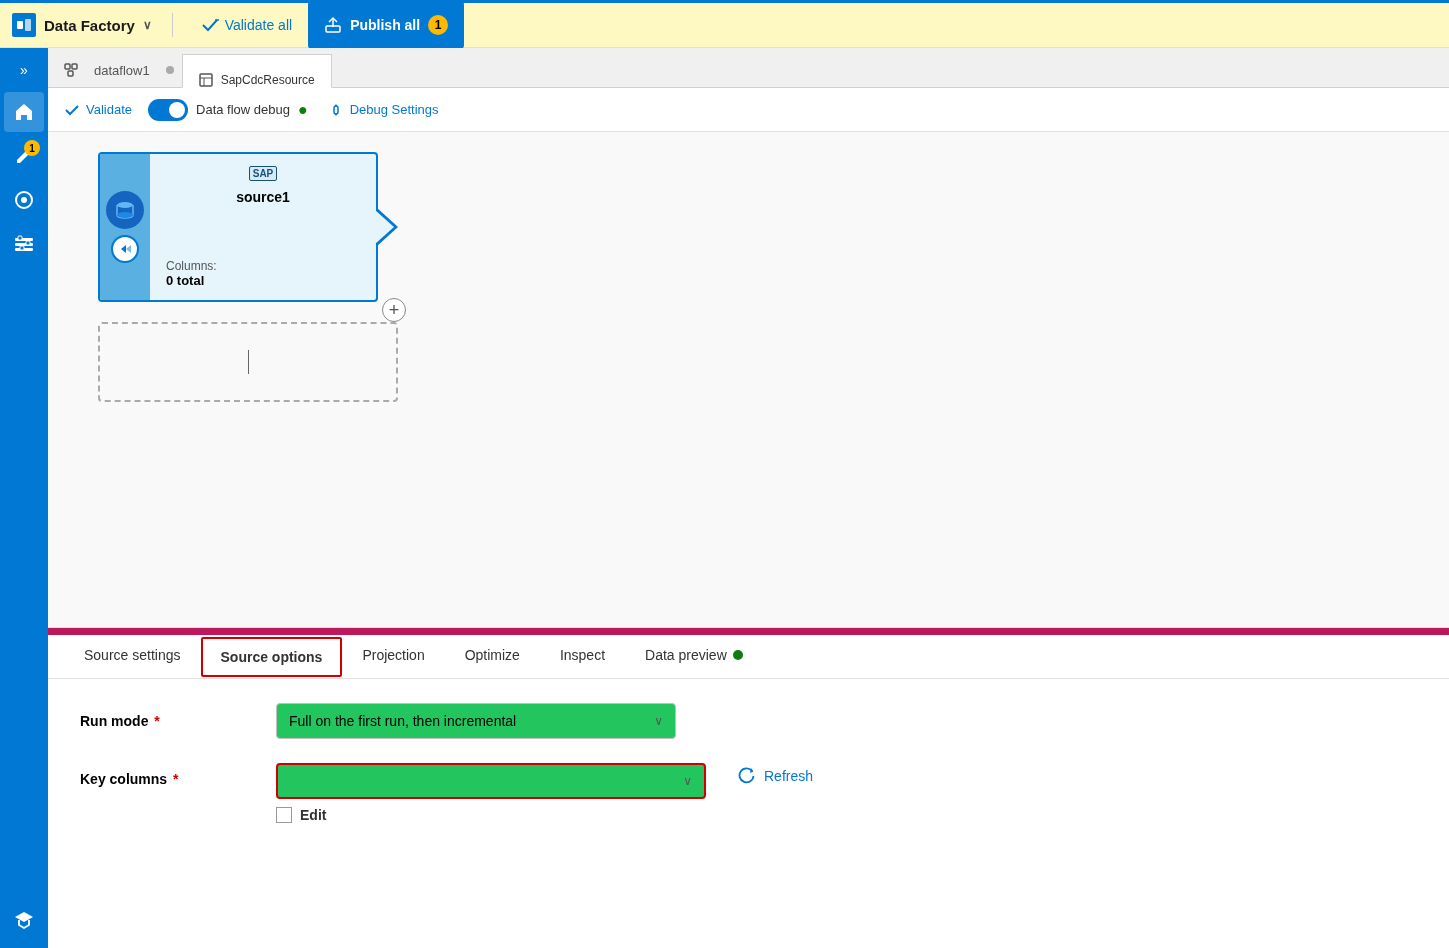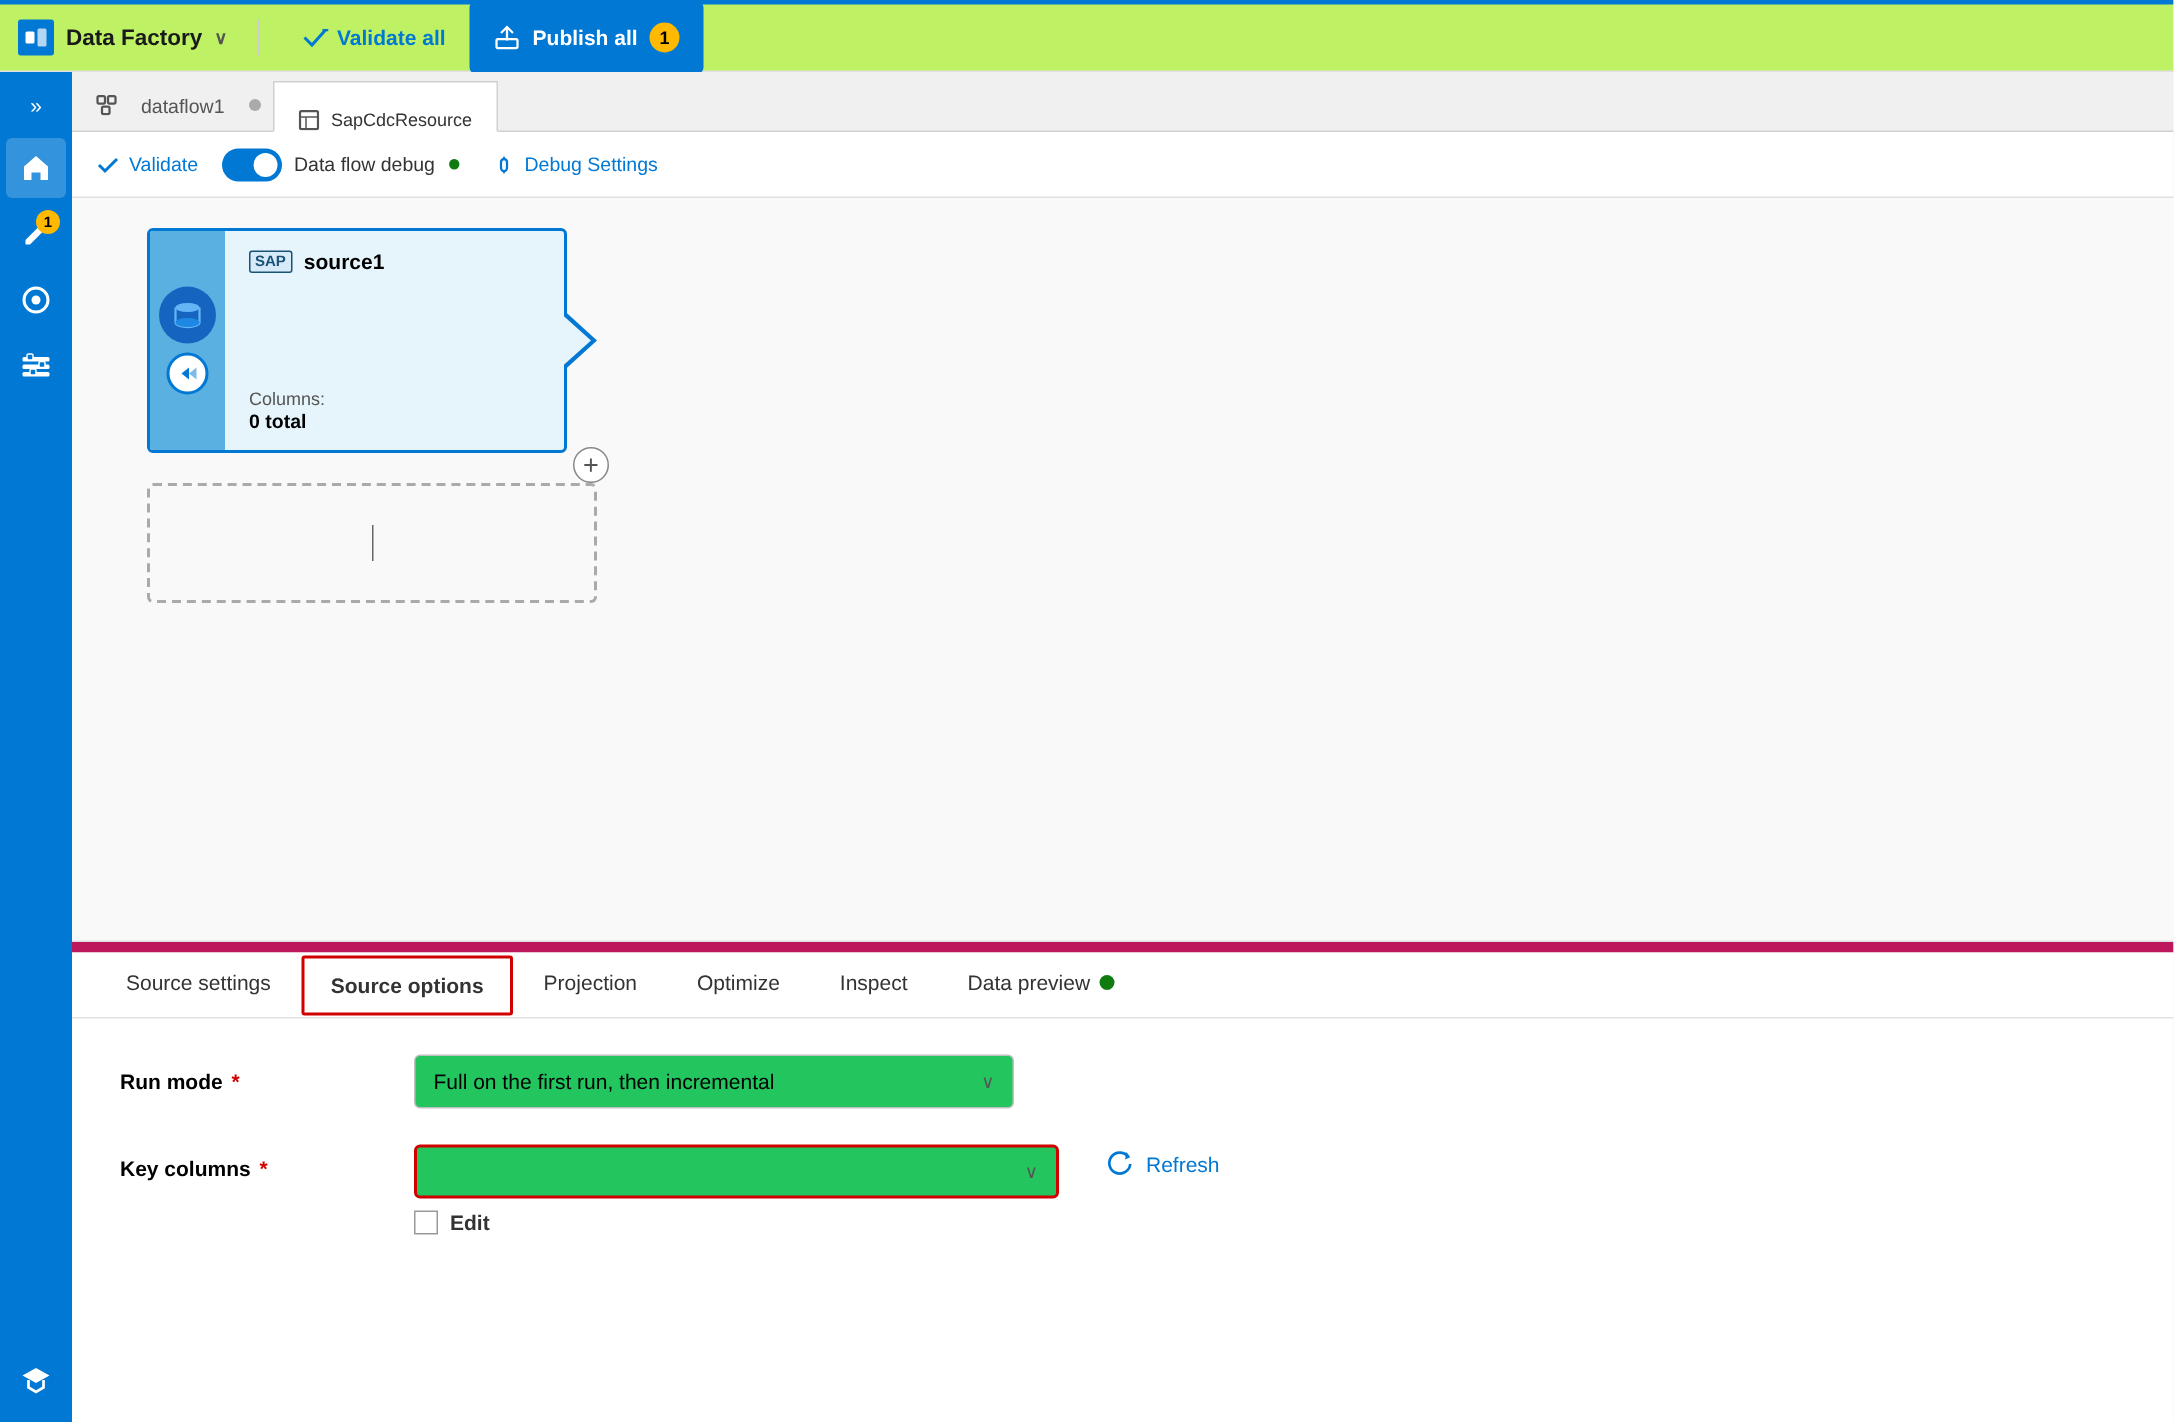--- a/index.html
+++ b/index.html
@@ -1,21 +1,21 @@
 <!DOCTYPE html>
 <html><head>
   <meta charset="utf-8">
   <style>
     * { box-sizing: border-box; margin: 0; padding: 0; font-family: 'Segoe UI', sans-serif; }
     body { background: #f3f3f3; width: 1449px; height: 948px; overflow: hidden; }
 
     
     .top-bar {
       height: 48px;
-      background: #bef264;
+      background: #fef9c3;
       border-bottom: 1px solid #e0e0e0;
       display: flex;
       align-items: center;
       padding: 0 12px;
       gap: 16px;
       border-top: 3px solid #0078d4;
     }
     .top-bar-left {
       display: flex;
       align-items: center;
@@ -28,21 +28,21 @@
       width: 24px; height: 24px;
       background: #0078d4;
       display: flex; align-items: center; justify-content: center;
       border-radius: 2px;
     }
     .top-bar-separator { width: 1px; height: 24px; background: #ccc; margin: 0 4px; }
     .top-bar-actions { display: flex; align-items: center; gap: 16px; margin-left: 8px; }
     .validate-btn {
       display: flex; align-items: center; gap: 6px;
       color: #0078d4; font-size: 14px; cursor: pointer;
-      background: none; border: none; font-weight: 700;
+      background: none; border: none; font-weight: 400;
     }
     .publish-all-btn {
       display: flex; align-items: center; gap: 8px;
       background: #0078d4; color: #fff;
       border: none; border-radius: 4px;
       padding: 14px 16px; font-size: 14px; font-weight: 600;
       cursor: pointer;
     }
     .publish-badge {
       background: #ffb900; color: #000;
@@ -183,21 +183,21 @@
       background: #5ab0e0;
       display: flex; align-items: center; justify-content: center;
       border-radius: 2px 0 0 2px;
     }
     .node-body {
       flex: 1; padding: 12px 16px;
       display: flex; flex-direction: column; justify-content: space-between;
     }
     .node-title {
       display: flex; align-items: center; gap: 8px;
-      font-size: 14px; font-weight: 600;
+      font-size: 14px; font-weight: 600; flex-direction: column;
     }
     .sap-logo {
       font-size: 10px; font-weight: 900; color: #1a5276;
       background: #d6eaf8; border: 1px solid #1a5276;
       padding: 1px 3px; border-radius: 2px;
     }
     .node-columns { font-size: 12px; color: #555; }
     .node-columns strong { color: #000; display: block; font-size: 13px; }
     .node-arrow {
       position: absolute;

